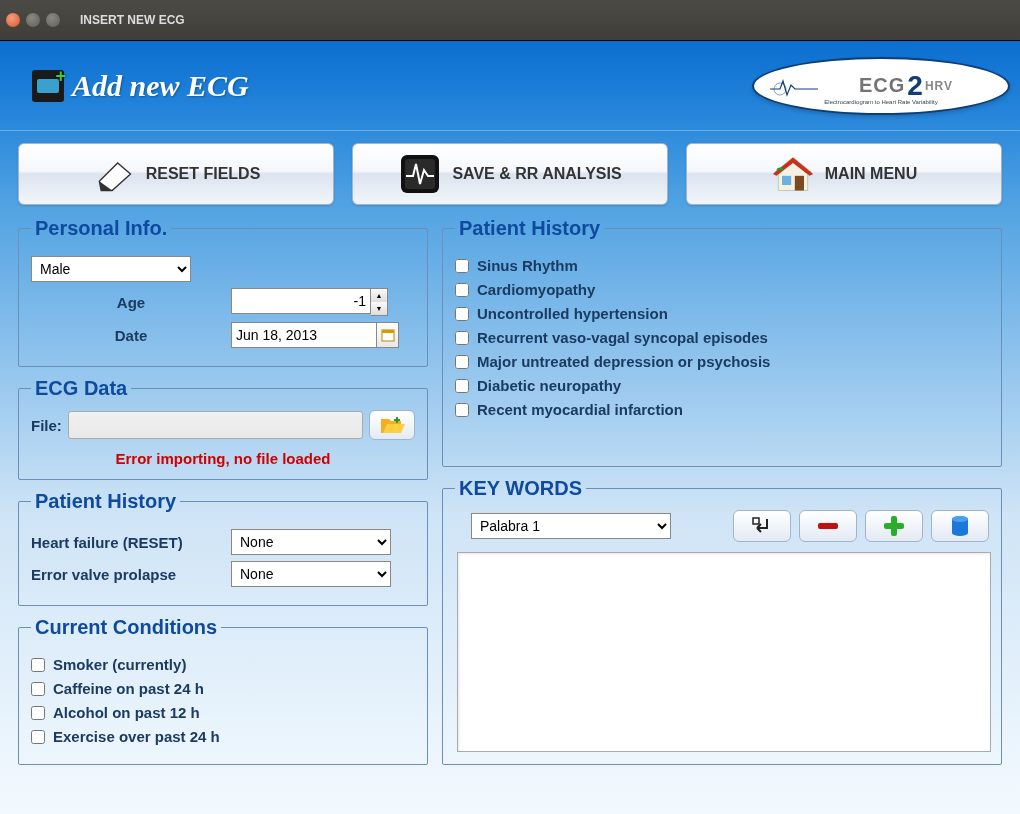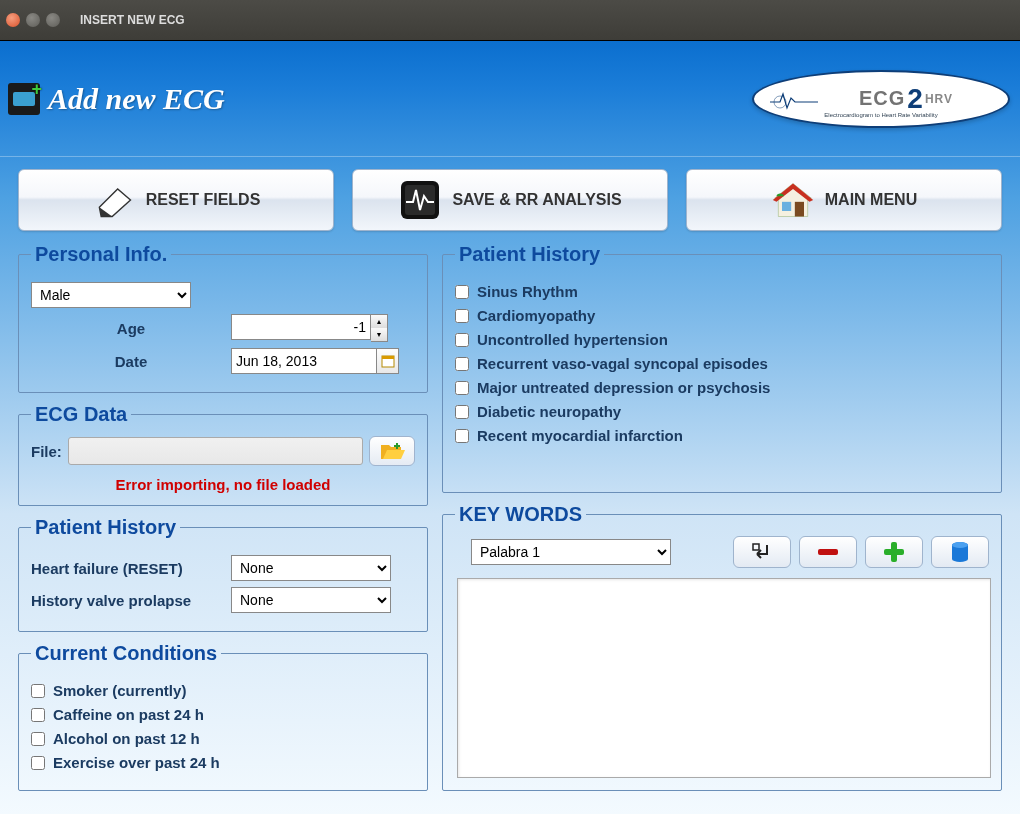--- a/index.html
+++ b/index.html
@@ -28,25 +28,25 @@
 .tb-title { color: #ddd; font-size: 12px; font-weight: bold; margin-left: 14px; }
 
 .app {
   height: 790px;
   background: linear-gradient(to bottom, #0b6fcf 0%, #1b7dd8 6%, #4ea1e2 20%, #cfe4f6 60%, #f5fbff 100%);
   position: relative;
   border-top: 1px solid #000;
 }
 
 .header {
-  height: 116px;
+  height: 90px;
   display: flex;
   align-items: center;
   justify-content: space-between;
-  padding: 0 10px 0 8px;
+  padding: 0 10px 0 32px;
   border-bottom: 1px solid rgba(255,255,255,0.3);
 }
 .header-left { display: flex; align-items: center; gap: 8px; }
 .header-icon {
   width: 32px; height: 32px;
   background: #1a1a1a;
   border-radius: 3px;
   position: relative;
   display:flex; align-items:center; justify-content:center;
 }
@@ -287,21 +287,21 @@
 
       <fieldset>
         <legend>Patient History</legend>
         <div class="row">
           <div class="lbl-left">Heart failure (RESET)</div>
           <select class="sel-gender">
             <option>None</option>
           </select>
         </div>
         <div class="row">
-          <div class="lbl-left">History valve prolapse</div>
+          <div class="lbl-left">Error valve prolapse</div>
           <select class="sel-gender">
             <option>None</option>
           </select>
         </div>
       </fieldset>
 
       <fieldset>
         <legend>Current Conditions</legend>
         <label class="chk-row">
           <input type="checkbox" style="">

